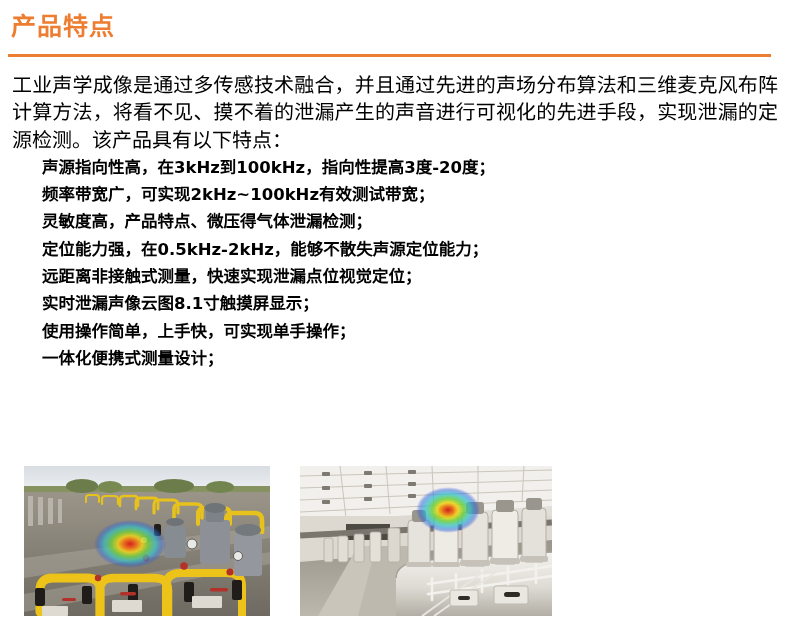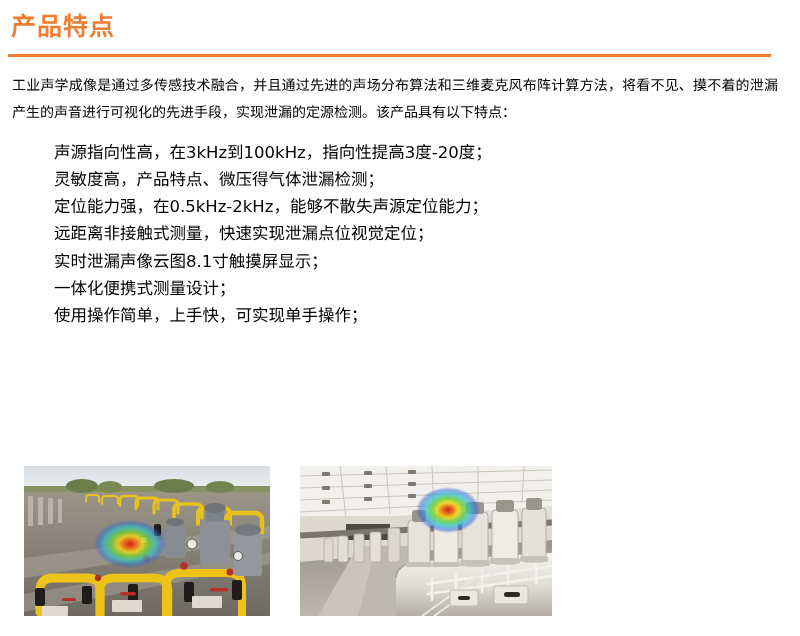--- a/index.html
+++ b/index.html
@@ -52,29 +52,30 @@
   
   #body-copy {
     position: absolute;
     left: 0;
     top: 72px;
     width: 800px;
   }
   .para {
     margin: 0;
     padding: 0 22px 0 12px;
-    font-size: 14px;
+    font-size: 20px;
     line-height: 27.3px;
     text-align: justify;
     text-justify: inter-character;
   }
   #feature-list {
     list-style: none;
-    margin: 12px;
+    margin: 0;
     padding: 0;
+    font-weight: bold;
   }
   #feature-list li {
     margin: 0;
     padding: 0 26px 0 42px;
     font-size: 16.5px;
     line-height: 27.3px;
     text-align: justify;
     text-justify: inter-character;
   }
   #feature-list li.nowrap-item {
@@ -113,26 +114,27 @@
     <div id="page-title" style="color: rgb(237, 125, 49);">产品特点</div>
     <div id="title-rule" style="background: rgb(237, 125, 49);"></div>
   </div>
 
   <div id="body-copy">
 
     <p class="para">工业声学成像是通过多传感技术融合，并且通过先进的声场分布算法和三维麦克风布阵计算方法，将看不见、摸不着的泄漏产生的声音进行可视化的先进手段，实现泄漏的定源检测。该产品具有以下特点：</p>
 
     <ul id="feature-list">
       <li class="nowrap-item">声源指向性高，在3kHz到100kHz，指向性提高3度-20度；</li>
+      <li class="nowrap-item">频率带宽广，可实现2kHz~100kHz有效测试带宽；</li>
       <li class="nowrap-item">灵敏度高，产品特点、微压得气体泄漏检测；</li>
       <li class="nowrap-item">定位能力强，在0.5kHz-2kHz，能够不散失声源定位能力；</li>
       <li class="nowrap-item">远距离非接触式测量，快速实现泄漏点位视觉定位；</li>
       <li class="nowrap-item">实时泄漏声像云图8.1寸触摸屏显示；</li>
+      <li class="nowrap-item">使用操作简单，上手快，可实现单手操作；</li>
       <li class="nowrap-item">一体化便携式测量设计；</li>
-      <li class="nowrap-item">使用操作简单，上手快，可实现单手操作；</li>
     </ul>
   </div>
 
   <div id="photo-strip">
 
     <div class="photo" id="photo-pipeline">
       <svg width="246" height="150" viewBox="0 0 246 150" xmlns="http://www.w3.org/2000/svg">
         <defs>
           <linearGradient id="skyG" x1="0" y1="0" x2="0" y2="1">
             <stop offset="0%" stop-color="#d8dde2"></stop>

